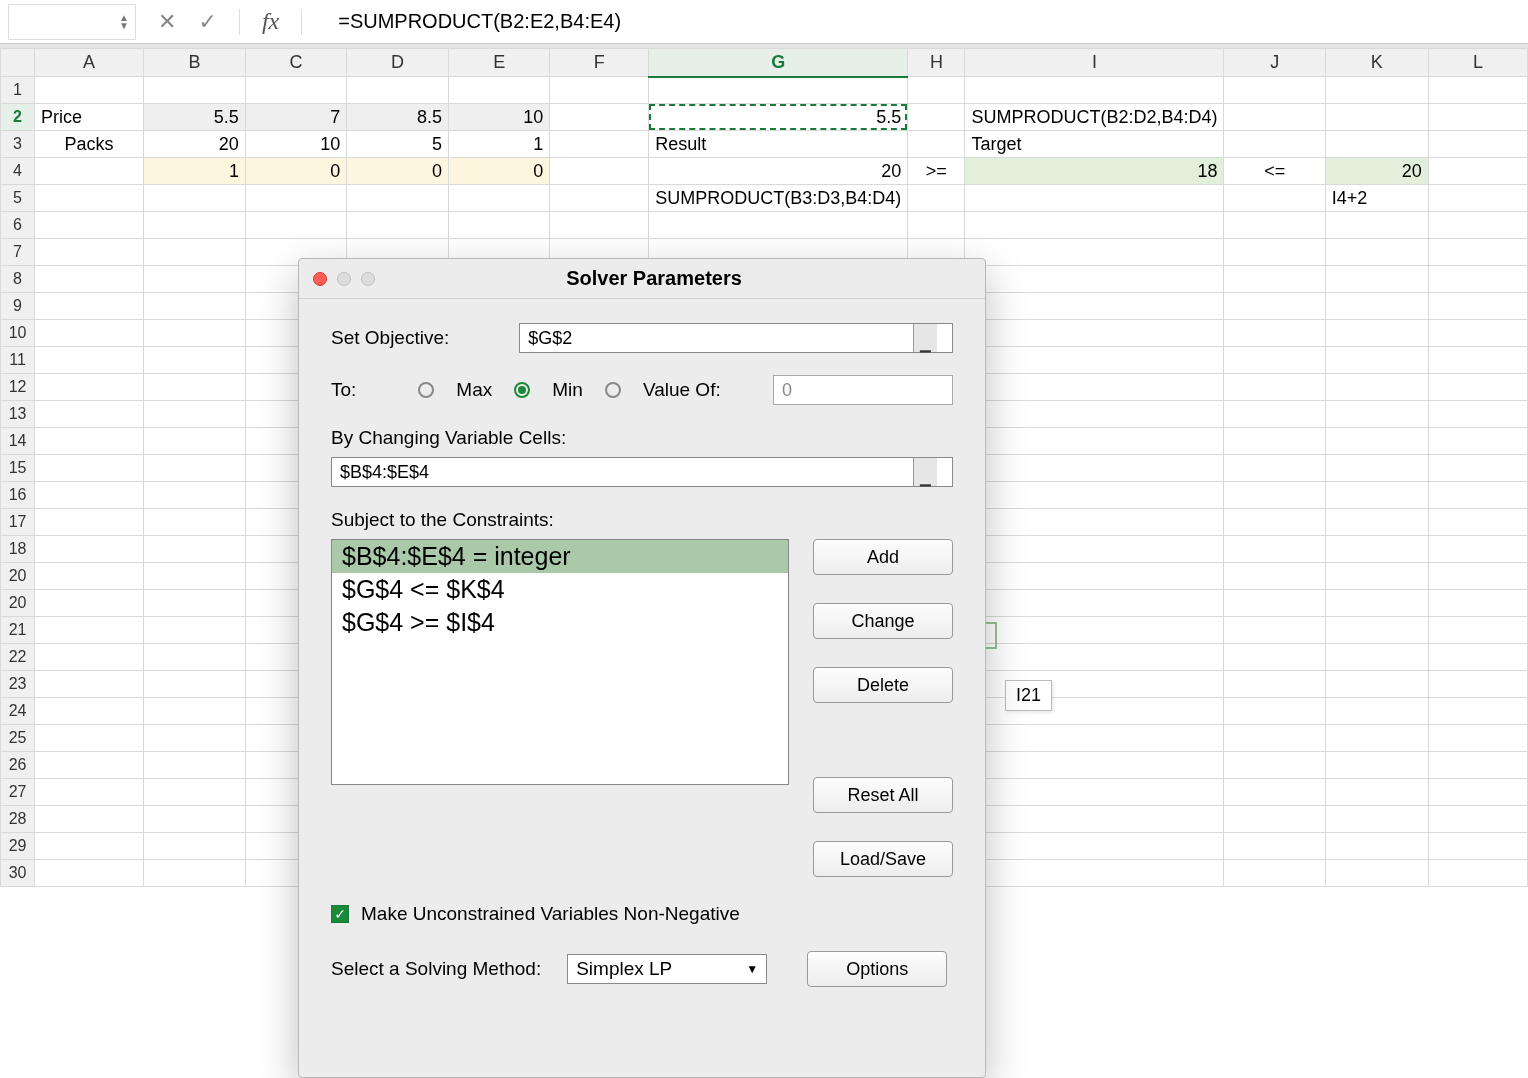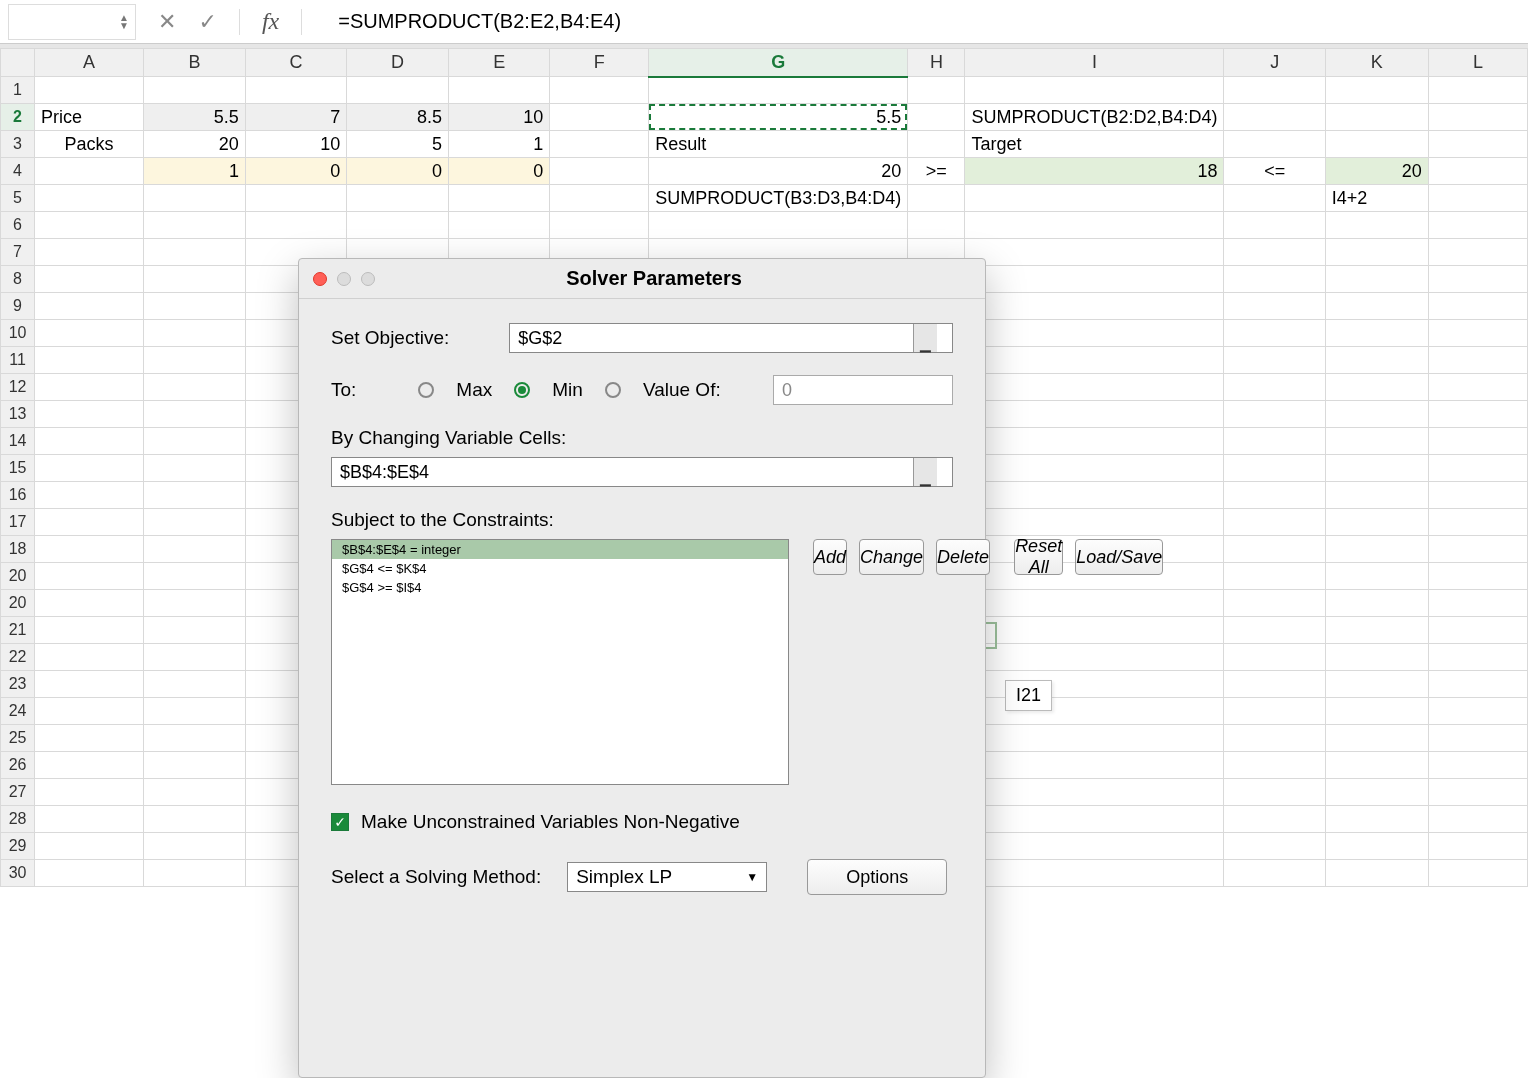--- a/index.html
+++ b/index.html
@@ -42,36 +42,36 @@
   background: #ececec; border: 1px solid #b8b8b8; border-radius: 4px;
   box-shadow: 0 14px 40px rgba(0,0,0,0.25);
 }
 .titlebar { height: 40px; display: flex; align-items: center; border-bottom: 1px solid #d0d0d0; }
 .traffic { display: flex; gap: 10px; padding-left: 14px; }
 .tl { width: 14px; height: 14px; border-radius: 50%; }
 .tl.red { background: #ff5f57; border: 1px solid #e1372a; }
 .tl.grey { background: #dcdcdc; border: 1px solid #bcbcbc; }
 .titlebar .title { flex: 1; text-align: center; font-weight: 600; font-size: 20px; padding-right: 52px; }
 .dlg-body { padding: 24px 32px; font-size: 19px; color: #000; }
-.row { display: flex; align-items: center; margin-bottom: 22px; gap: 14px; }
+.row { display: flex; align-items: center; margin-bottom: 22px; gap: 24px; }
 .lbl { white-space: nowrap; }
 .dlg-input { flex:1; height: 30px; border: 1px solid #888; background: #fff; padding: 2px 8px; font-size: 18px; }
 .dlg-input.with-pick { padding-right: 15px; display: flex; align-items: center; }
 .pick { width: 24px; height: 28px; border-left: 1px solid #999; background: #e6e6e6; display:flex; align-items:flex-end; justify-content:center; font-size:14px; color:#333; }
 .radio-row { display: flex; align-items: center; gap: 22px; }
 .radio { width: 16px; height: 16px; border: 2px solid #888; border-radius: 50%; display: inline-flex; align-items:center; justify-content:center; }
 .radio.sel { border-color: #1a8a3a; }
 .radio.sel::after { content: ""; width: 8px; height: 8px; background: #1a8a3a; border-radius: 50%; }
 .value-box { width: 180px; height: 30px; border: 1px solid #aaa; background: #fff; padding: 2px 8px; color: #888; font-size: 18px; }
 .section-lbl { margin-bottom: 8px; }
 .constraints-row { display: flex; gap: 24px; align-items: flex-start; }
-.constraints-list { flex: 1; height: 246px; border: 1px solid #888; background: #fff; font-size: 13px; }
+.constraints-list { flex: 1; height: 246px; border: 1px solid #888; background: #fff; font-size: 25px; }
 .constraints-list .item { padding: 2px 10px; }
 .constraints-list .item.sel { background: #a9c9a9; }
-.btn-col { display: flex; flex-direction: row; gap: 12px; width: 140px; font-style: italic; }
+.btn-col { display: flex; flex-direction: column; gap: 28px; width: 140px; }
 .btn { height: 36px; border: 1px solid #999; background: linear-gradient(#fdfdfd,#ededed); border-radius: 4px; font-size: 18px; text-align:center; display:flex; align-items:center; justify-content:center; cursor: default; }
 .btn-gap { height: 18px; }
 .chk-row { display:flex; align-items:center; gap: 12px; margin: 26px 0; }
 .chk { width: 18px; height: 18px; border: 1px solid #1a7a3a; background: #1a8a3a; color:#fff; font-size: 14px; display:flex; align-items:center; justify-content:center; }
 .method-row { display:flex; align-items:center; gap: 26px; }
 .select { width: 200px; height: 30px; border: 1px solid #888; background: #fff; padding: 2px 8px; display:flex; align-items:center; justify-content:space-between; }
 .select .arrow { font-size: 12px; }
 
 
 .cellref-tip { position:absolute; left:1005px; top:680px; border:1px solid #bbb; background:#fff; padding:4px 10px; font-size:18px; box-shadow: 2px 2px 3px rgba(0,0,0,0.08); }

